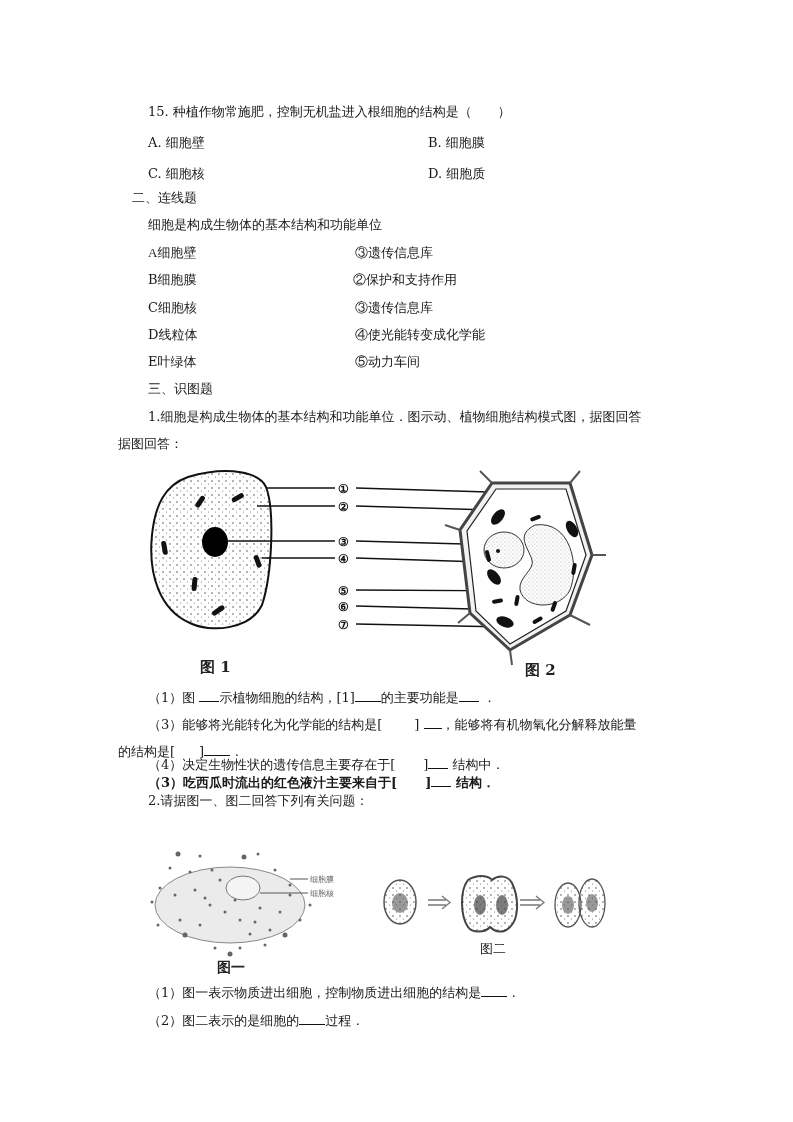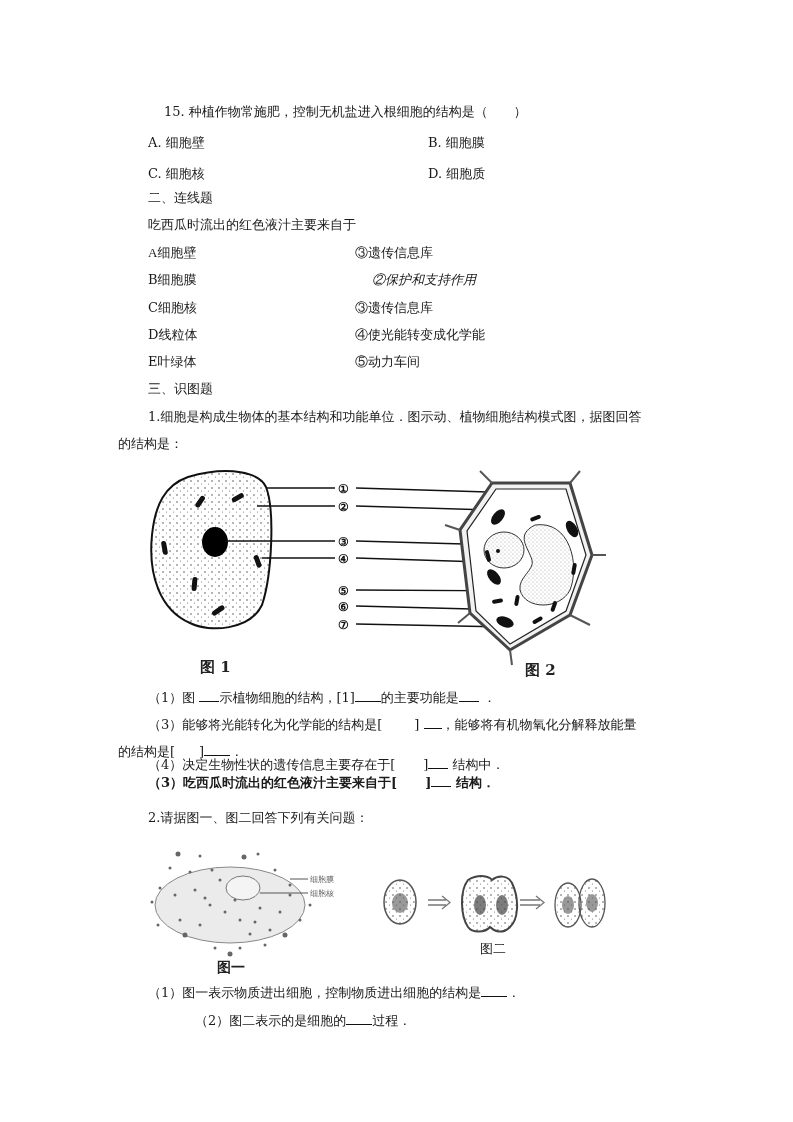--- a/index.html
+++ b/index.html
@@ -10,43 +10,43 @@
     font-size: 13px;
   }
   .line { position: absolute; white-space: nowrap; line-height: 16px; }
   .blank { display: inline-block; border-bottom: 1px solid #111; height: 12px; vertical-align: baseline; }
   .bracket-gap { display: inline-block; }
   svg text { font-family: "DejaVu Serif", "Liberation Serif", serif; }
 </style>
 </head>
 <body>
 
-<div class="line" style="left:148px; top:104px;margin-left:16px;">15. 种植作物常施肥，控制无机盐进入根细胞的结构是（　　）</div>
+<div class="line" style="left:148px; top:104px;">15. 种植作物常施肥，控制无机盐进入根细胞的结构是（　　）</div>
 <div class="line" style="left:148px; top:135px;">A. 细胞壁</div>
 <div class="line" style="left:428px; top:135px;text-align:right;">B. 细胞膜</div>
 <div class="line" style="left:148px; top:166px;">C. 细胞核</div>
 <div class="line" style="left:428px; top:166px;">D. 细胞质</div>
 
-<div class="line" style="left:148px; top:190px;text-align:right;">二、连线题</div>
-<div class="line" style="left:148px; top:217px;">吃西瓜时流出的红色液汁主要来自于</div>
+<div class="line" style="left:132px; top:190px;text-align:right;">二、连线题</div>
+<div class="line" style="left:148px; top:217px;">细胞是构成生物体的基本结构和功能单位</div>
 
 <div class="line" style="left:148px; top:245px;font-family:Liberation Serif, serif;">A细胞壁</div>
 <div class="line" style="left:355px; top:245px;">③遗传信息库</div>
 <div class="line" style="left:148px; top:272px;">B细胞膜</div>
-<div class="line" style="left:372px; top:272px;font-style:italic;">②保护和支持作用</div>
+<div class="line" style="left:353px; top:272px;">②保护和支持作用</div>
 <div class="line" style="left:148px; top:300px;">C细胞核</div>
 <div class="line" style="left:355px; top:300px;">③遗传信息库</div>
 <div class="line" style="left:148px; top:327px;">D线粒体</div>
 <div class="line" style="left:355px; top:327px;">④使光能转变成化学能</div>
 <div class="line" style="left:148px; top:354px;">E叶绿体</div>
 <div class="line" style="left:355px; top:354px;">⑤动力车间</div>
 
 <div class="line" style="left:148px; top:381px;">三、识图题</div>
 <div class="line" style="left:148px; top:409px;">1.细胞是构成生物体的基本结构和功能单位．图示动、植物细胞结构模式图，据图回答</div>
-<div class="line" style="left:118px; top:436px;">的结构是：</div>
+<div class="line" style="left:118px; top:436px;">据图回答：</div>
 
 <svg style="position:absolute; left:140px; top:465px;" width="470" height="220" viewBox="0 0 470 220">
   <defs>
     <pattern id="dots" width="7" height="7" patternUnits="userSpaceOnUse">
       <circle cx="2" cy="2" r="0.8" fill="#555"></circle>
       <circle cx="5.5" cy="5" r="0.6" fill="#777"></circle>
     </pattern>
     <pattern id="dots2" width="4" height="4" patternUnits="userSpaceOnUse">
       <circle cx="1" cy="1" r="0.6" fill="#999"></circle>
       <circle cx="3" cy="3" r="0.5" fill="#aaa"></circle>
@@ -131,21 +131,21 @@
 <div class="line" style="left:118px; top:743px;">
   <span>的结构是[</span><span class="bracket-gap" style="width:24px;"></span><span>]</span><span class="blank" style="width:26px;"></span><span>．</span>
 </div>
 <div class="line" style="left:148px; top:774px;font-weight:bold;">
   <span>（3）吃西瓜时流出的红色液汁主要来自于[</span><span class="bracket-gap" style="width:28px;"></span><span>]</span><span class="blank" style="width:20px;"></span><span> 结构．</span>
 </div>
 <div class="line" style="left:148px; top:756px;">
   <span>（4）决定生物性状的遗传信息主要存在于[</span><span class="bracket-gap" style="width:28px;"></span><span>]</span><span class="blank" style="width:20px;"></span><span> 结构中．</span>
 </div>
 
-<div class="line" style="left:148px; top:810px;">2.请据图一、图二回答下列有关问题：</div>
+<div class="line" style="left:148px; top:793px;">2.请据图一、图二回答下列有关问题：</div>
 
 <svg style="position:absolute; left:140px; top:850px;" width="230" height="125" viewBox="0 0 230 125">
   <ellipse cx="90" cy="55" rx="75" ry="38" fill="#ebebeb" stroke="#888" stroke-width="1"></ellipse>
   <ellipse cx="103" cy="38" rx="17" ry="12" fill="#f4f4f4" stroke="#777" stroke-width="1"></ellipse>
   <g fill="#666">
     <circle cx="38" cy="4" r="2.5"></circle>
       <circle cx="60" cy="6" r="1.5"></circle>
       <circle cx="104" cy="7" r="2.5"></circle>
       <circle cx="118" cy="4" r="1.5"></circle>
     <circle cx="30" cy="18" r="1.5"></circle>
@@ -203,15 +203,15 @@
   <ellipse cx="198" cy="40" rx="13" ry="22" fill="url(#dots)" stroke="#555" stroke-width="1.3"></ellipse>
   <ellipse cx="222" cy="38" rx="13" ry="24" fill="url(#dots)" stroke="#555" stroke-width="1.3"></ellipse>
   <ellipse cx="198" cy="40" rx="6" ry="9" fill="#555" opacity="0.6"></ellipse>
   <ellipse cx="222" cy="38" rx="6" ry="9" fill="#555" opacity="0.6"></ellipse>
   <text x="110" y="88" font-size="13" fill="#222">图二</text>
 </svg>
 
 <div class="line" style="left:148px; top:984px;">
   <span>（1）图一表示物质进出细胞，控制物质进出细胞的结构是</span><span class="blank" style="width:26px;"></span><span>．</span>
 </div>
-<div class="line" style="left:148px; top:1012px;margin-left:47px;">
+<div class="line" style="left:148px; top:1012px;">
   <span>（2）图二表示的是细胞的</span><span class="blank" style="width:26px;"></span><span>过程．</span>
 </div>
 
 </body></html>

